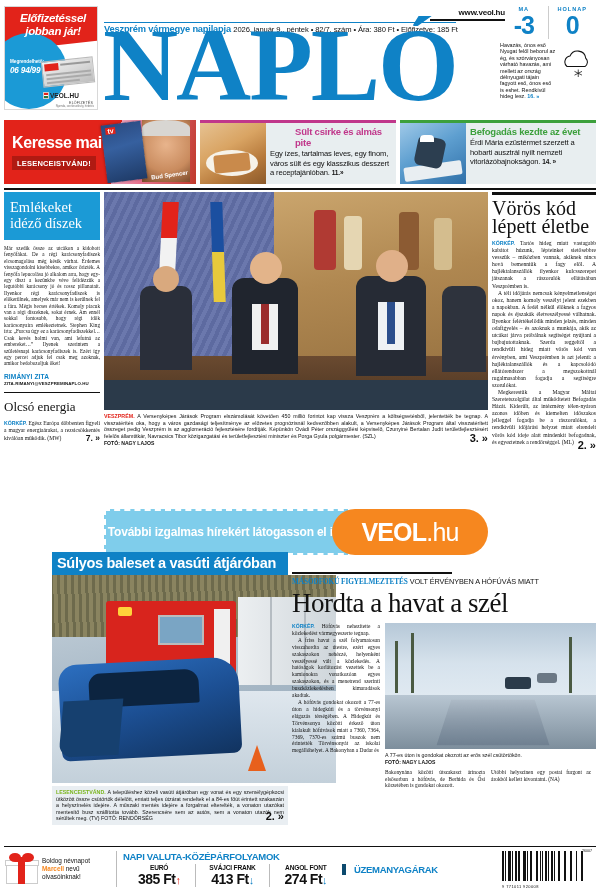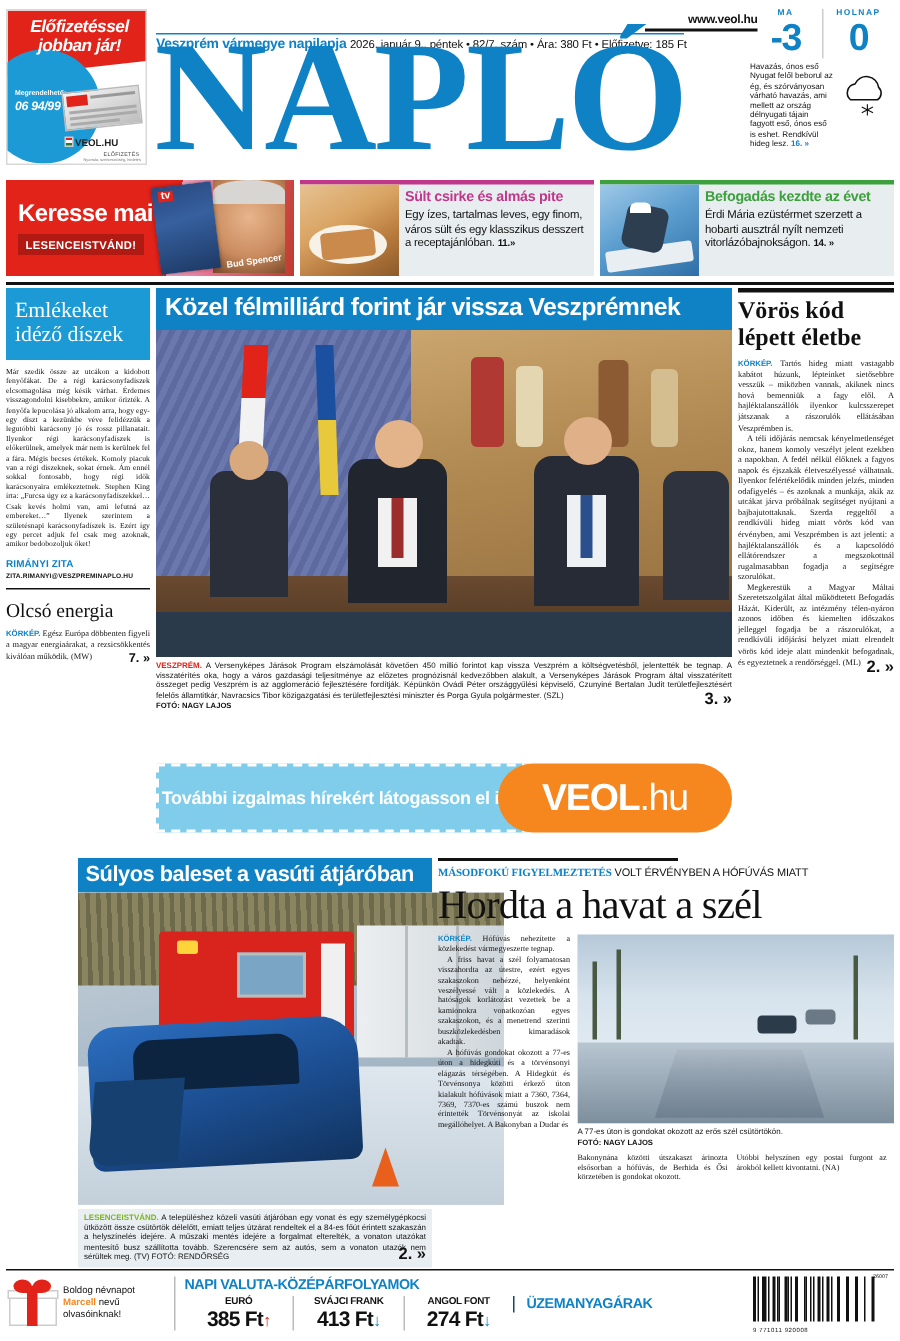--- a/index.html
+++ b/index.html
@@ -121,21 +121,21 @@
   .teaser-a .ta-face .hair { position:absolute; left:0; top:0; width:48px; height:16px; background:#d8d6d2; border-radius:50% 50% 0 0;}
   .teaser-a .ta-name { position:absolute; right:8px; bottom:6px; color:#fff; font-size:6px; font-weight:bold; transform:rotate(-8deg);}
 
   .teaser-b { width:196px; background:#e8eef0; }
   .teaser-b .tb-top { position:absolute; left:0; right:0; top:0; height:3px; background:#c0378b;}
   .teaser-b .tb-img { position:absolute; left:0; top:3px; width:66px; height:61px;
      background:linear-gradient(150deg,#e6c292 0%, #d9a463 40%, #b77a3c 70%, #8b5a2b 100%);}
   .teaser-b .tb-img .plate { position:absolute; left:6px; bottom:8px; width:52px; height:26px; background:#f6f2e8; border-radius:50%;}
   .teaser-b .tb-img .pie { position:absolute; left:14px; bottom:12px; width:36px; height:18px; background:#c98a4b; border-radius:3px; transform:rotate(-6deg);}
   .teaser-b .tb-txt { position:absolute; left:70px; top:6px; right:4px; }
-  .teaser-b .tb-h { color:#c0378b; font-size:9.5px; font-weight:bold; letter-spacing:-0.2px;}
+  .teaser-b .tb-h { color:#c0378b; font-size:9.5px; font-weight:bold; letter-spacing:-0.2px;margin-left:25px;}
   .teaser-b .tb-p { margin-top:1px; color:#111; font-size:7.6px; line-height:9.5px; letter-spacing:-0.15px;}
   .teaser-b .tb-p .pg { font-weight:bold; font-size:6.5px;}
 
   .teaser-c { width:196px; background:#e8eef0; }
   .teaser-c .tc-top { position:absolute; left:0; right:0; top:0; height:3px; background:#3ca03c;}
   .teaser-c .tc-img { position:absolute; left:0; top:3px; width:66px; height:61px;
      background:linear-gradient(150deg,#9fc9e8 0%, #5e9fd0 45%, #2f6fa8 100%);}
   .teaser-c .tc-img .boat { position:absolute; left:4px; bottom:6px; width:58px; height:14px; background:#e9eef2; transform:rotate(-8deg); border-radius:2px;}
   .teaser-c .tc-img .sailor { position:absolute; left:16px; top:14px; width:28px; height:30px; background:#2c3e50; border-radius:6px; transform:rotate(12deg);}
   .teaser-c .tc-img .cap { position:absolute; left:20px; top:12px; width:14px; height:7px; background:#fff; border-radius:4px 4px 0 0;}
@@ -204,21 +204,21 @@
   .lp-p4 { position:absolute; left:338px; bottom:38px; width:44px; height:86px; background:#2e333d; border-radius:10px 10px 0 0;}
 
   .lead-cap { margin-top:3px; font-size:5.3px; line-height:6.5px; color:#111; text-align:justify;}
   .lead-cap .loc { color:#e2231a; font-weight:bold; }
   .lead-credit { margin-top:1px; font-size:5.1px; font-weight:bold; color:#111;}
   .lead-page { float:right; font-weight:bold; font-size:11px; margin-top:-8px;}
 
   
   .col-right { position:absolute; left:492px; top:192px; width:104px; }
   .cr-rule { height:3px; background:#111; }
-  .cr-title { margin-top:4px; font-family:"Liberation Serif", serif; font-size:16px; line-height:18px; color:#111;font-weight:bold;}
+  .cr-title { margin-top:4px; font-family:"Liberation Serif", serif; font-size:20px; line-height:18px; color:#111;}
   .cr-body { margin-top:5px; font-family:"Liberation Serif", serif; font-size:5.6px; line-height:7.1px;
      color:#111; text-align:justify;}
   .cr-body .kicker { color:#0f82c6; font-weight:bold; font-family:"Liberation Sans",sans-serif; font-size:5.2px;}
   .cr-body p { text-indent:6px; }
   .cr-body p:first-child { text-indent:0; }
   .cr-page { float:right; font-weight:bold; font-size:11px; font-family:"Liberation Sans",sans-serif; margin-top:-4px;}
 
   
   .veol {
     position:absolute; left:104px; top:509px; width:384px; height:46px;
@@ -232,21 +232,21 @@
   .veol-right {
     position:absolute; left:228px; top:0; width:156px; height:46px;
     background:#f6871f; border-radius:23px;
     display:flex; align-items:center; justify-content:center;
     color:#fff; font-size:25px; letter-spacing:-0.8px;
   }
   .veol-right b { font-weight:bold; }
   .veol-right i { font-style:normal; font-weight:normal; }
 
   
-  .accident { position:absolute; left:4px; top:572px; width:284px;padding-left:48px; }
+  .accident { position:absolute; left:4px; top:552px; width:284px;padding-left:48px; }
   .acc-head { background:#0f82c6; color:#fff; font-size:14.5px; font-weight:bold;
      padding:3px 5px 4px 5px; letter-spacing:-0.3px;}
   .acc-photo { position:relative; width:284px; height:208px; overflow:hidden;
      background:linear-gradient(170deg,#c9d4dd 0%, #aebecb 40%, #8fa3b4 100%);}
   .acc-ground { position:absolute; left:0; bottom:0; width:284px; height:92px;
      background:linear-gradient(to bottom,#dfe7ee,#c3d0da);}
   .acc-brush { position:absolute; left:0; top:0; width:284px; height:62px;
      background:repeating-linear-gradient(88deg,#6d6a4c 0 3px,#8a8460 3px 7px);}
   .acc-truck { position:absolute; left:54px; top:26px; width:130px; height:84px; background:#d8241d; border-radius:3px;}
   .acc-truck .win { position:absolute; left:52px; top:14px; width:46px; height:30px; background:#7aa5c4; border:2px solid #bbb;}
@@ -317,21 +317,21 @@
   .f-cur { flex:1; padding-left:6px; border-left:1px solid #bbb; }
   .f-cur-h { color:#0f82c6; font-size:9.5px; font-weight:bold; letter-spacing:-0.3px;}
   .f-cur-row { display:flex; margin-top:2px; }
   .f-cur-cell { flex:1; text-align:center; border-left:1px solid #bbb; }
   .f-cur-cell:first-child { border-left:none; }
   .f-cur-lbl { font-size:6.6px; font-weight:bold; color:#111; letter-spacing:-0.2px;}
   .f-cur-val { font-size:14px; font-weight:bold; color:#111; letter-spacing:-0.5px; white-space:nowrap;}
   .f-cur-val .up { color:#e2231a; font-weight:normal; font-size:11px;}
   .f-cur-val .dn { color:#0f82c6; font-weight:normal; font-size:11px;}
 
-  .f-fuel { width:150px; padding-left:8px; border-left:1px solid #0c4a6e; }
+  .f-fuel { width:150px; padding-left:8px; border-left:4px solid #0c4a6e; }
   .f-fuel-h { color:#0f82c6; font-size:9.5px; font-weight:bold; letter-spacing:-0.3px;}
   .f-fuel-row { display:flex; align-items:center; gap:5px; margin-top:3px;}
   .pump { position:relative; width:20px; height:22px; }
   .pump .bdy { position:absolute; left:0; top:0; width:14px; height:22px; border-radius:2px;}
   .pump .scr { position:absolute; left:2.5px; top:3px; width:9px; height:5px; background:#fff;}
   .pump .lbl2 { position:absolute; left:2.5px; top:10px; width:9px; height:5px; background:#fff; font-size:4px; text-align:center; line-height:5px; color:#111; font-weight:bold;}
   .pump .noz { position:absolute; left:13px; top:3px; width:6px; height:3px; border-radius:2px;}
   .pump .noz2 { position:absolute; left:16px; top:3px; width:3px; height:12px;}
   .f-fuel-val { font-size:13px; font-weight:bold; color:#111; letter-spacing:-0.4px;}
 
@@ -462,21 +462,20 @@
     <div class="cheap-title">Olcsó energia</div>
     <div class="cheap-body">
       <span class="kicker">KÖRKÉP.</span>
       <span>Egész Európa döbbenten figyeli a magyar energiaárakat, a rezsicsökkentés kiválóan működik.</span>
       <span>(MW)</span>
       <span class="cheap-page">7. »</span>
     </div>
   </div>
 
   <div class="lead">
-    <div class="lead-head">Közel félmilliárd forint jár vissza Veszprémnek</div>
     <div class="lead-photo">
       <div class="lp-wall"></div>
       <div class="lp-mural">
           <span class="f1"></span>
           <span class="f2"></span>
           <span class="f3"></span>
           <span class="f4"></span>
         </div>
       <div class="lp-flagA"></div>
       <div class="lp-flagB"></div>

